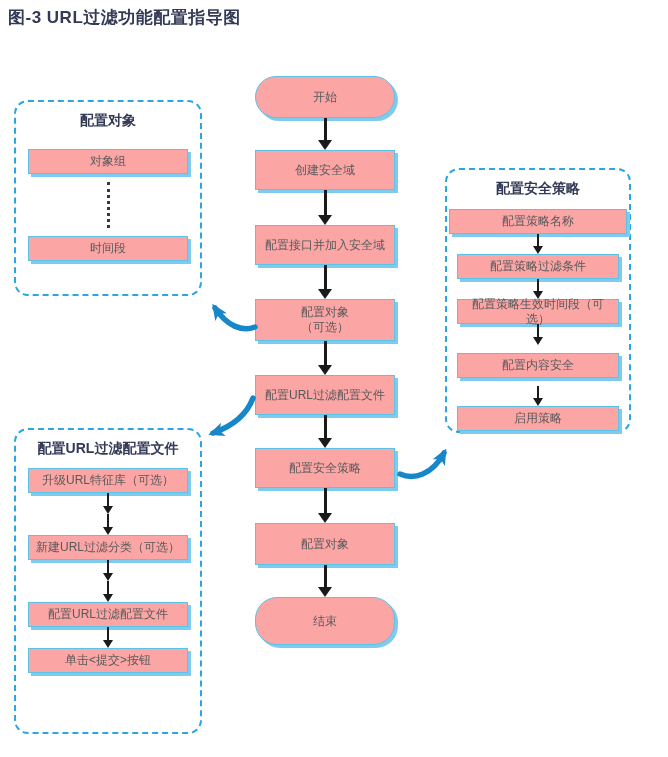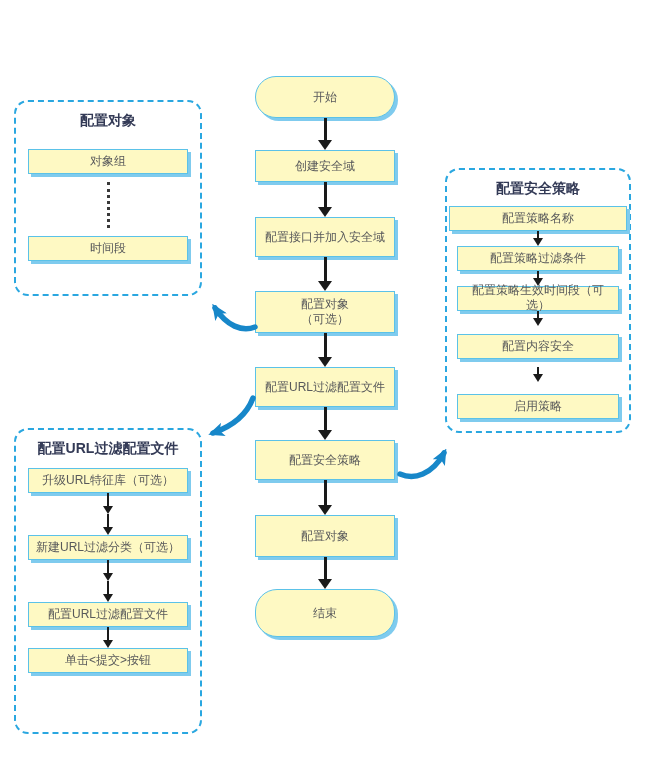--- a/index.html
+++ b/index.html
@@ -8,21 +8,21 @@
     font-family:"Liberation Sans","DejaVu Sans",sans-serif;
     -webkit-font-smoothing:antialiased;
   }
   .canvas{position:absolute;inset:0;}
   .doc-title{
     position:absolute;left:8px;top:6px;
     font-size:17px;font-weight:bold;color:#333A56;letter-spacing:.5px;
   }
   
   .node{
-    background:#fef9c3;border:1px solid #5BC2E8;
+    background:#fca5a5;border:1px solid #5BC2E8;
     box-shadow:3px 3px 0 #7FCBEE;
     display:flex;flex-direction:column;align-items:center;justify-content:center;
     color:#58595B;font-size:12px;line-height:1.25;text-align:center;
     box-sizing:border-box;padding:2px 3px;
   }
   .stadium{border-radius:22px;}
   
   .flow-col{position:absolute;left:255px;top:76px;width:140px;display:flex;flex-direction:column;}
   .flow-col .node{width:100%;}
   
@@ -45,39 +45,40 @@
     width:0;height:46px;border-left:3px dotted #3a3a3a;margin:8px auto;
   }
   
   .swoosh{position:absolute;overflow:visible;}
 </style>
 </head>
 <body>
 
 <div class="canvas">
 
+  <div class="doc-title">图-3 URL过滤功能配置指导图</div>
 
   <svg width="0" height="0" style="position:absolute">
     <defs>
       <marker id="ah" markerUnits="userSpaceOnUse" markerWidth="16" markerHeight="14" refX="11" refY="7" orient="auto">
         <path d="M0,0 L16,7 L0,14 L4,7 Z" fill="#1787C9"></path>
       </marker>
     </defs>
   </svg>
 
   <div class="flow-col">
     <div class="node stadium" style="height:42px">
       <span>开始</span>
     </div>
     <div class="conn" style="height:32px">
         <span class="line"></span>
         <span class="head"></span>
       </div>
 
-    <div class="node" style="height:32px">
+    <div class="node" style="height:40px">
       <span>创建安全域</span>
     </div>
     <div class="conn" style="height:35px">
         <span class="line"></span>
         <span class="head"></span>
       </div>
 
     <div class="node" style="height:40px">
       <span>配置接口并加入安全域</span>
     </div>
@@ -197,21 +198,21 @@
         <span class="line"></span>
         <span class="head"></span>
       </div>
     <div class="node" style="margin:8px 10px">
       <span>配置内容安全</span>
     </div>
     <div class="conn small" style="height:23px">
         <span class="line"></span>
         <span class="head"></span>
       </div>
-    <div class="node" style="margin:12px 10px">
+    <div class="node" style="margin:0 10px">
       <span>启用策略</span>
     </div>
   </div>
 
   <svg class="swoosh" style="left:202px;top:288px" width="56" height="46" viewBox="0 0 56 46">
     <path d="M53,39 C40,44 25,38 13,20" fill="none" stroke="#1787C9" stroke-width="5.5" stroke-linecap="round" marker-end="url(#ah)"></path>
   </svg>
 
   <svg class="swoosh" style="left:199px;top:392px" width="58" height="50" viewBox="0 0 58 50">
     <path d="M54,6 C48,22 34,34 14,41" fill="none" stroke="#1787C9" stroke-width="5.5" stroke-linecap="round" marker-end="url(#ah)"></path>

